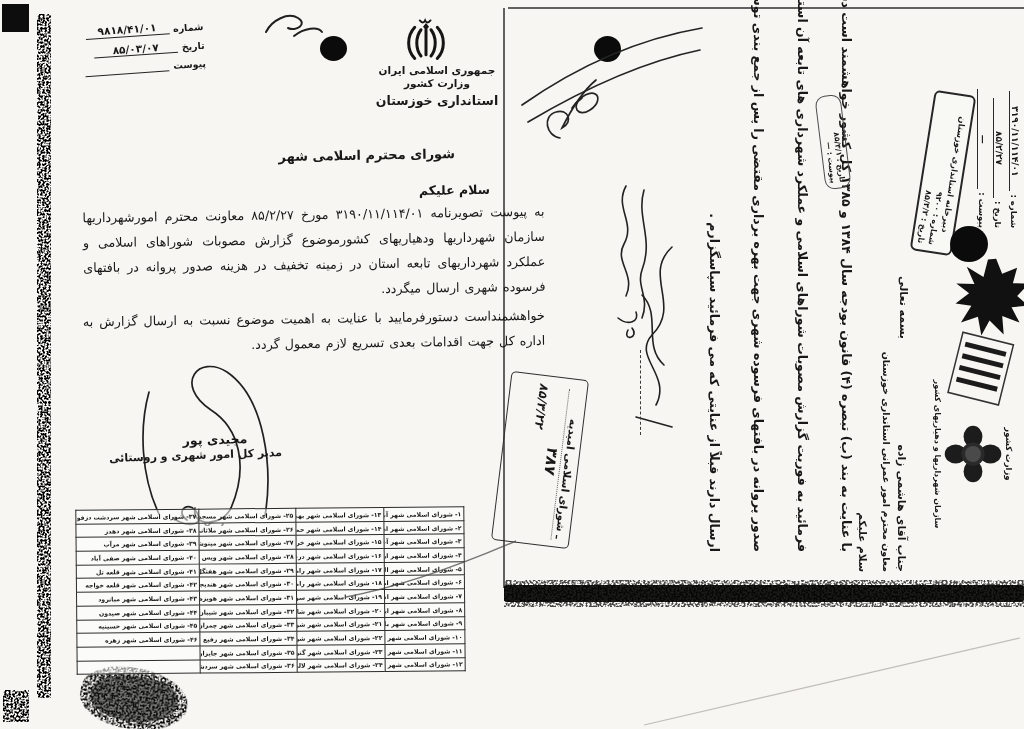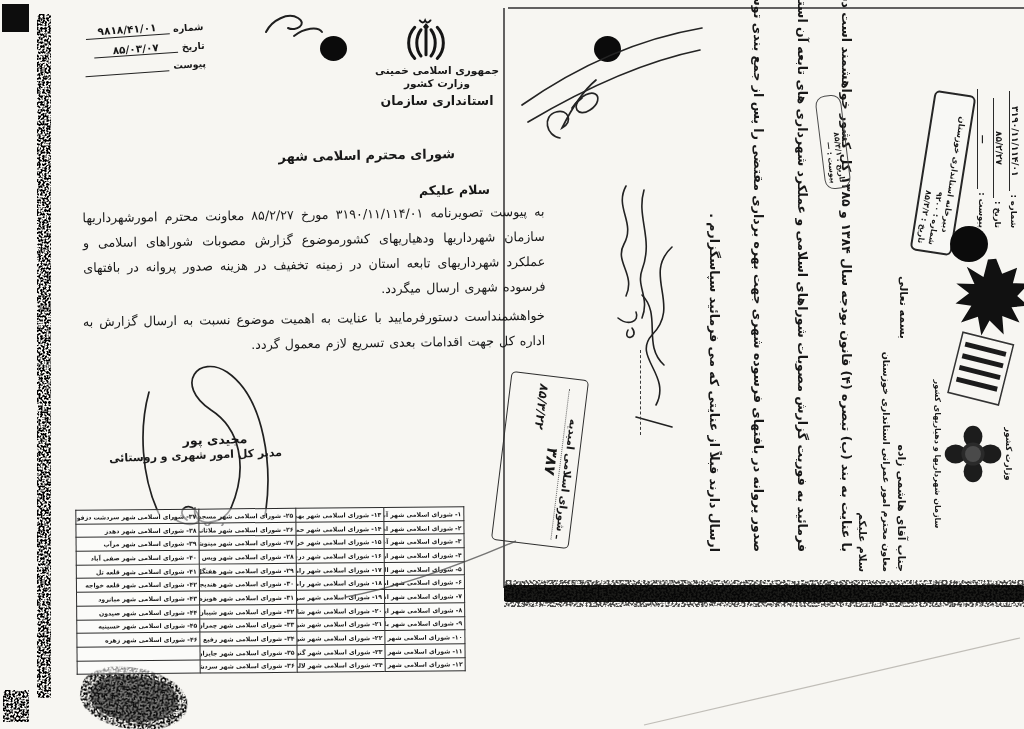--- a/index.html
+++ b/index.html
@@ -185,23 +185,23 @@
       <path d="M18 11 C 13.5 17 13.5 26 18 32"></path>
       <path d="M22 11 L 22 31"></path>
       <path d="M26 11 C 30.5 17 30.5 26 26 32"></path>
       <path d="M31 9 C 37.5 16 37.5 27 31 34"></path>
       <path d="M17 3.5 c 1.7 2.2 3.3 2.2 4.3 0 c 1 2.2 2.7 2.2 4.3 0" stroke-width="1.5"></path>
     </g>
     <path d="M22 5.5 l 2.4 3 -2.4 3 -2.4 -3 z" fill="#151515"></path>
   </svg>
 
   <div class="abs letterhead" style="left:362px;top:64px;">
-    <div class="lh1">جمهوری اسلامی خمینی</div>
+    <div class="lh1">جمهوری اسلامی ایران</div>
     <div class="lh2">وزارت کشور</div>
-    <div class="lh3">استانداری سازمان</div>
+    <div class="lh3">استانداری خوزستان</div>
   </div>
 
   <div class="abs refblock" style="left:55px;top:24px;">
     <div class="refrow">
       <span class="reflabel">شماره</span>
       <span class="refline">۹۸۱۸/۴۱/۰۱</span>
     </div>
     <div class="refrow">
       <span class="reflabel">تاریخ</span>
       <span class="refline">۸۵/۰۳/۰۷</span>

